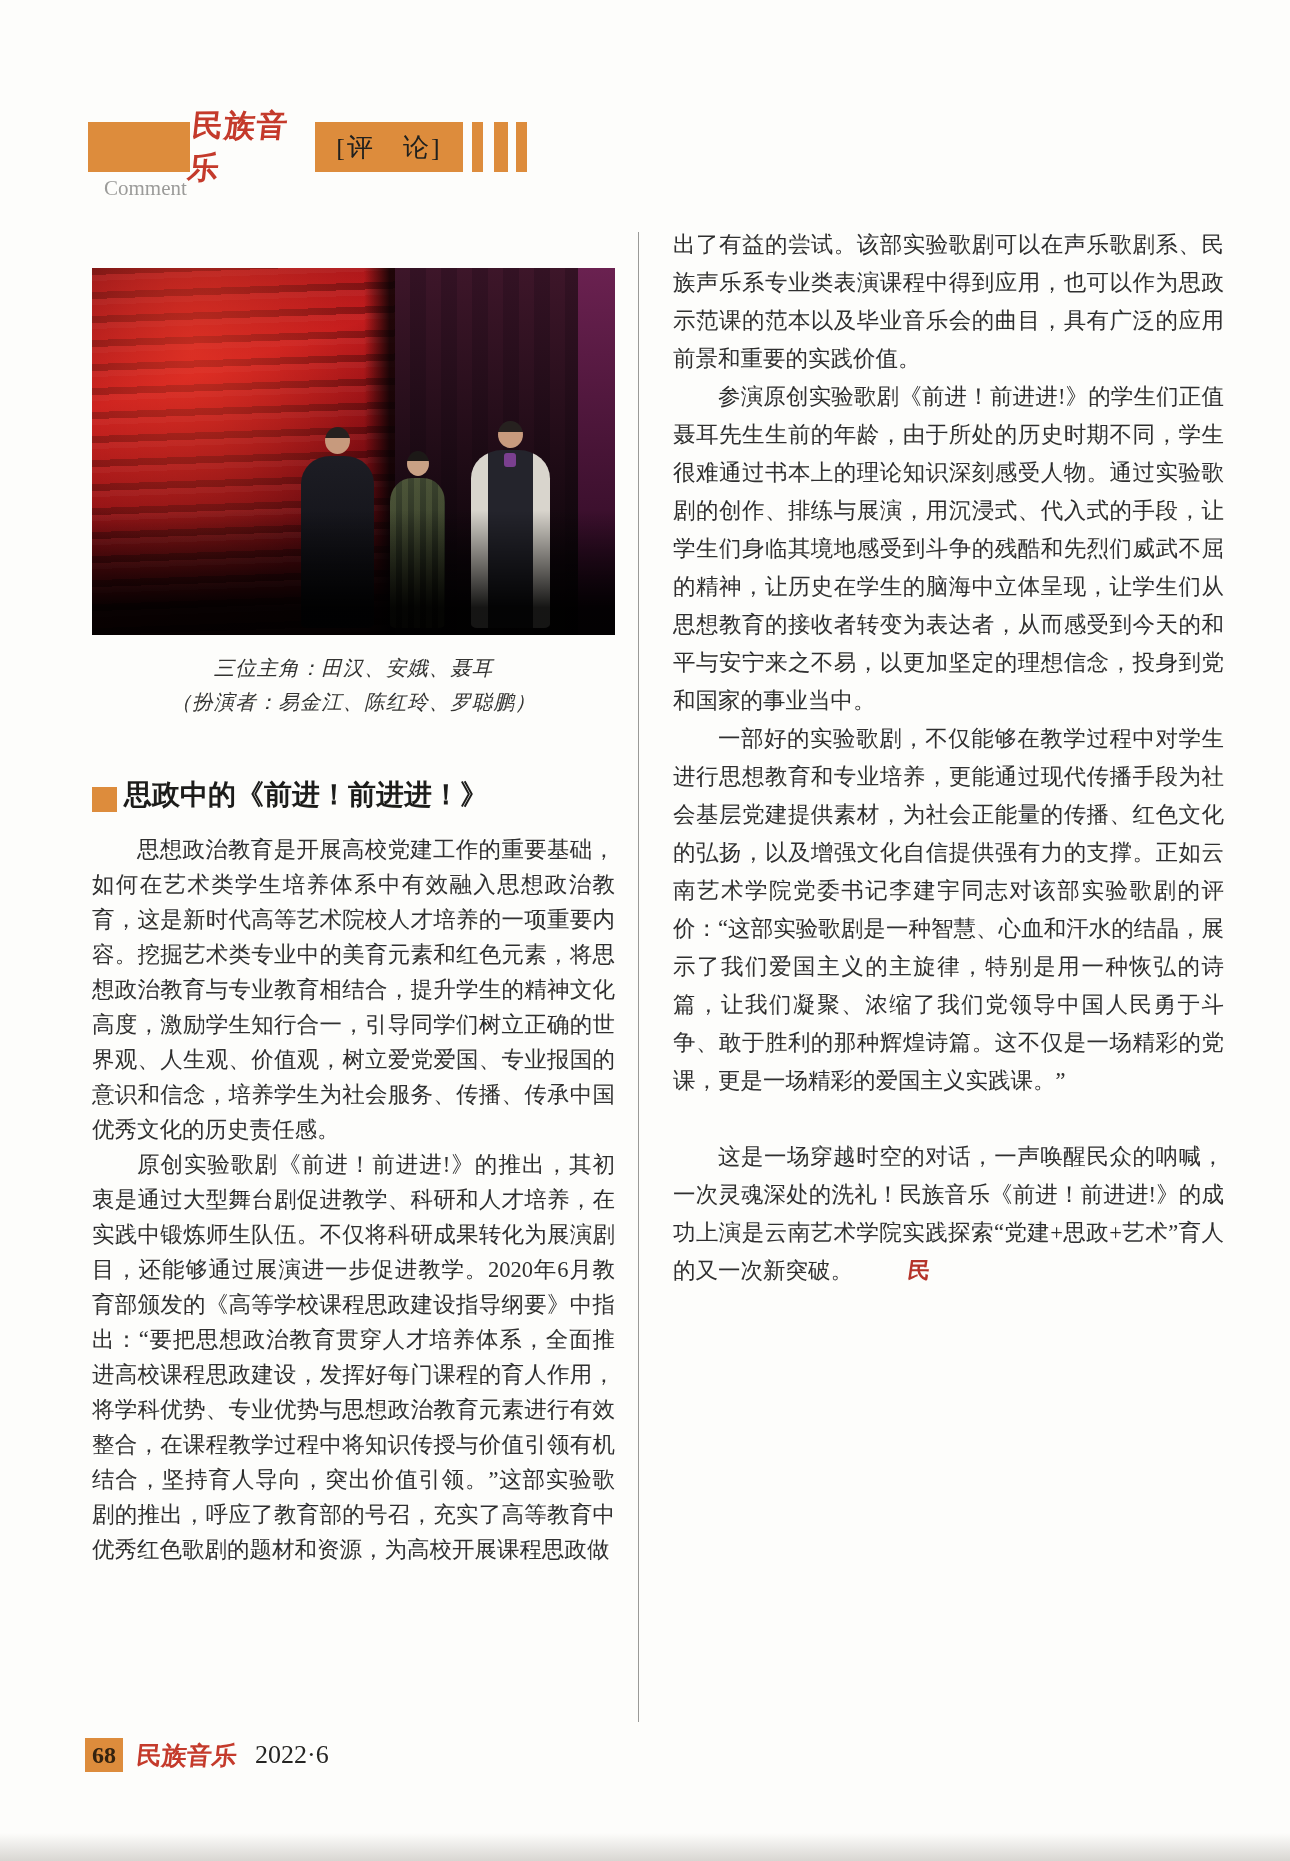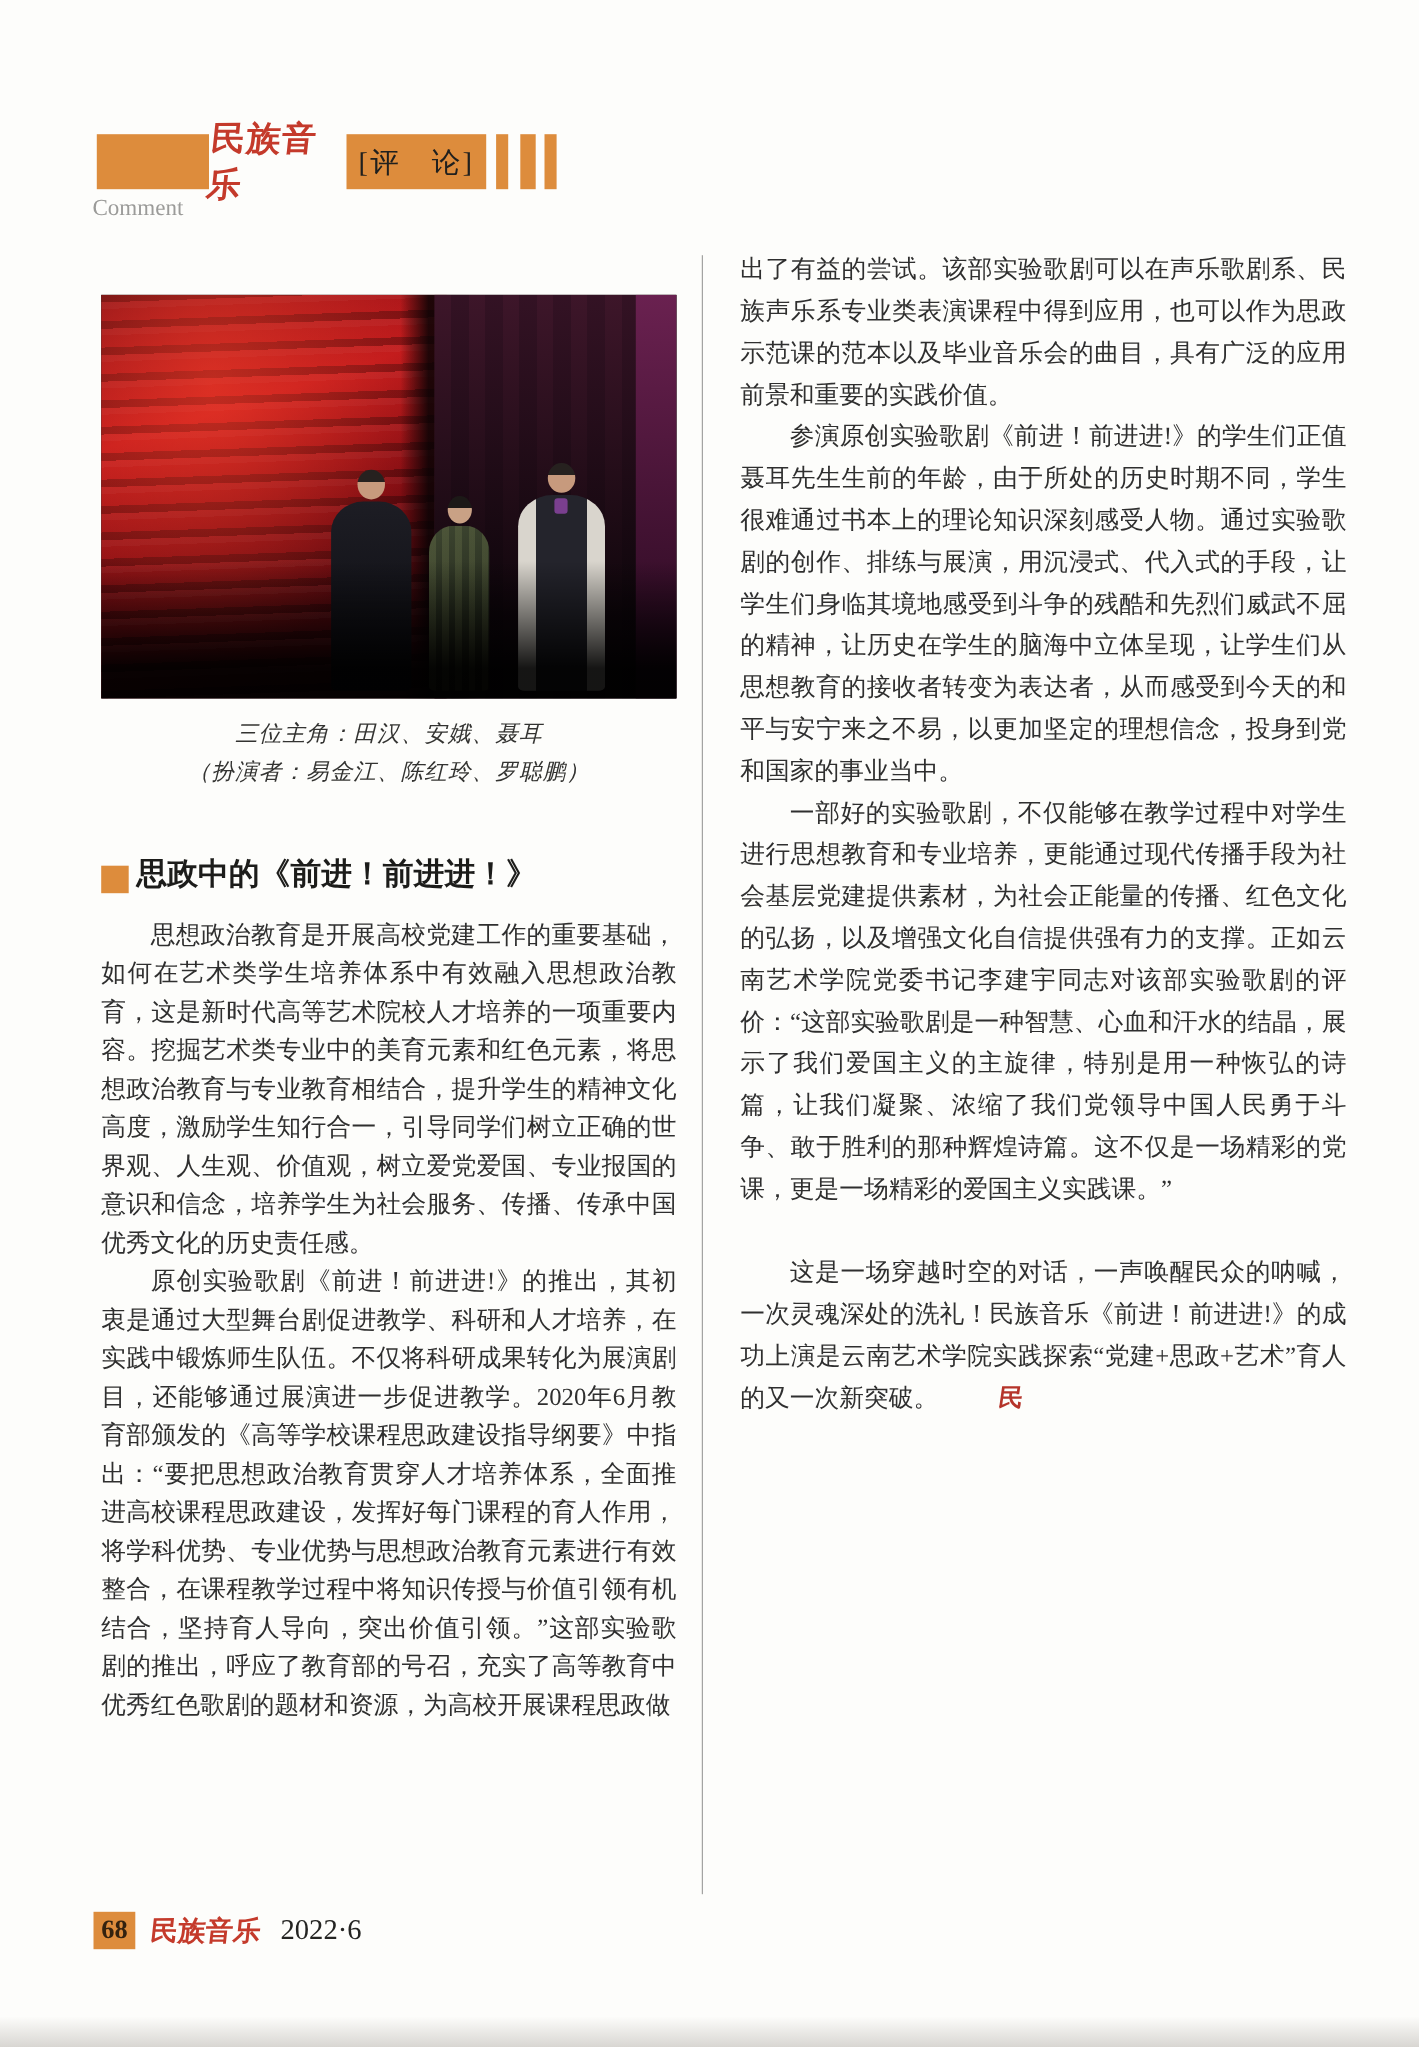--- a/index.html
+++ b/index.html
@@ -7,28 +7,28 @@
     position:relative;width:1290px;height:1861px;margin:0 auto;
     background:#fdfdfb;overflow:hidden;
     font-family:"Liberation Serif","DejaVu Serif",serif;color:#2f2f2f;
   }
   
   .masthead{position:absolute;top:122px;left:88px;height:50px;display:flex;align-items:stretch;}
   .mh-bar{width:102px;background:#dd8c3c;}
   .mh-logo{width:125px;display:flex;align-items:center;justify-content:center;
     color:#c43a2b;font-size:31px;font-weight:bold;transform:skewX(-6deg);
     font-family:"Liberation Serif",serif;letter-spacing:1px;}
-  .mh-cat{width:127px;background:#dd8c3c;display:flex;align-items:center;justify-content:center;
+  .mh-cat{width:148px;background:#dd8c3c;display:flex;align-items:center;justify-content:center;
     font-size:26px;color:#20201e;letter-spacing:2px;}
   .mh-ticks{display:flex;margin-left:9px;}
   .tick{background:#dd8c3c;}
   .t1{width:11px;margin-right:11px;}
   .t2{width:14px;margin-right:8px;}
   .t3{width:11px;}
-  .comment-en{position:absolute;top:176px;left:84px;font-size:21px;color:#9b9b99;}
+  .comment-en{position:absolute;top:176px;left:104px;font-size:21px;color:#9b9b99;}
   
   .col{position:absolute;top:226px;text-align:justify;font-size:22.5px;}
   .col-left{left:92px;width:523px;line-height:35px;}
   .col-right{left:673px;width:551px;line-height:38px;}
   .body-par{margin:0;}
   .indent{text-indent:2em;}
   .divider{position:absolute;left:638px;top:232px;width:1px;height:1490px;background:#9a9a98;}
   
   .photo1-wrap{margin:42px 4px 0 0;}
   .photo1{position:relative;width:523px;height:367px;background:#140a0e;overflow:hidden;}

